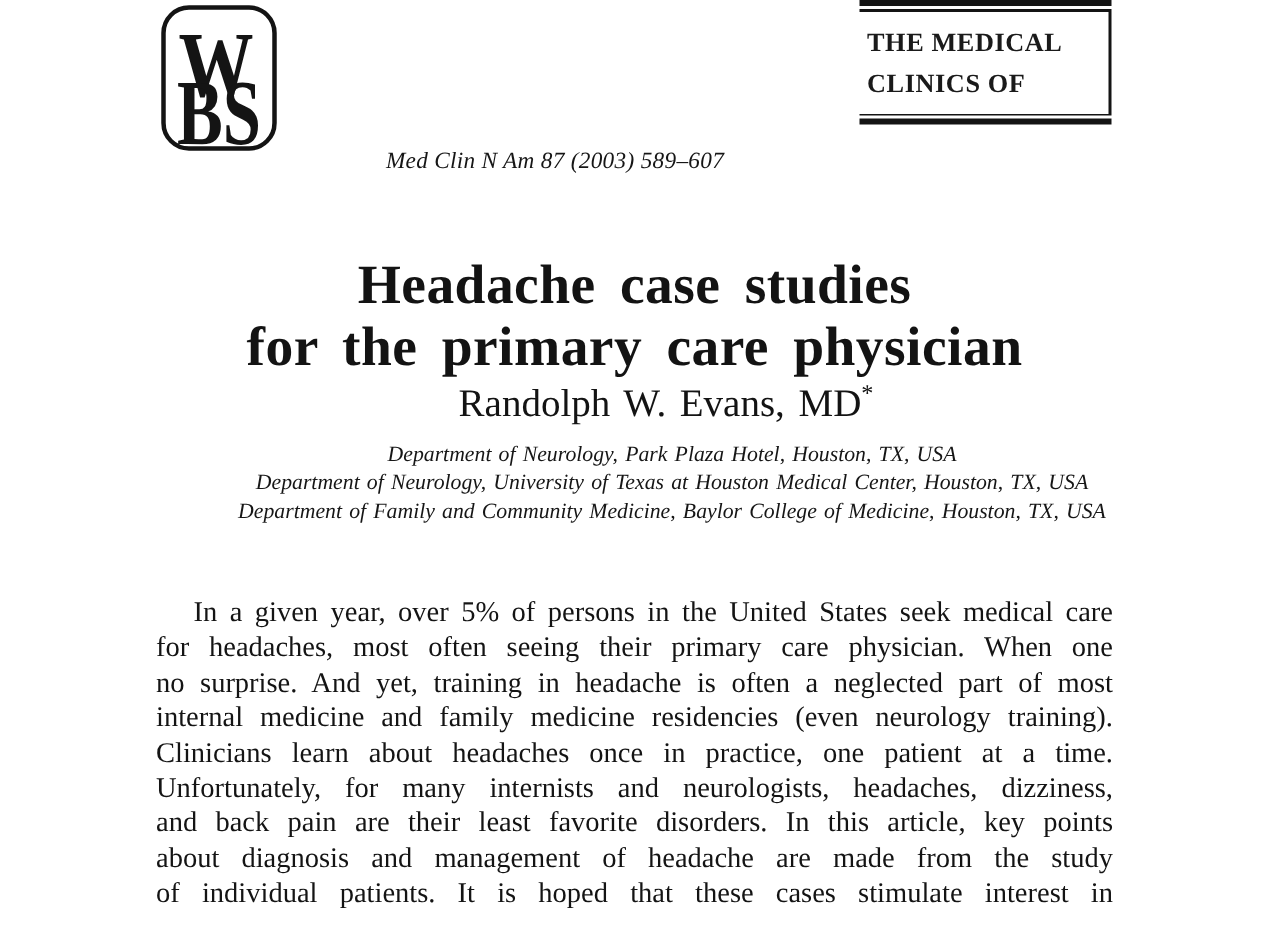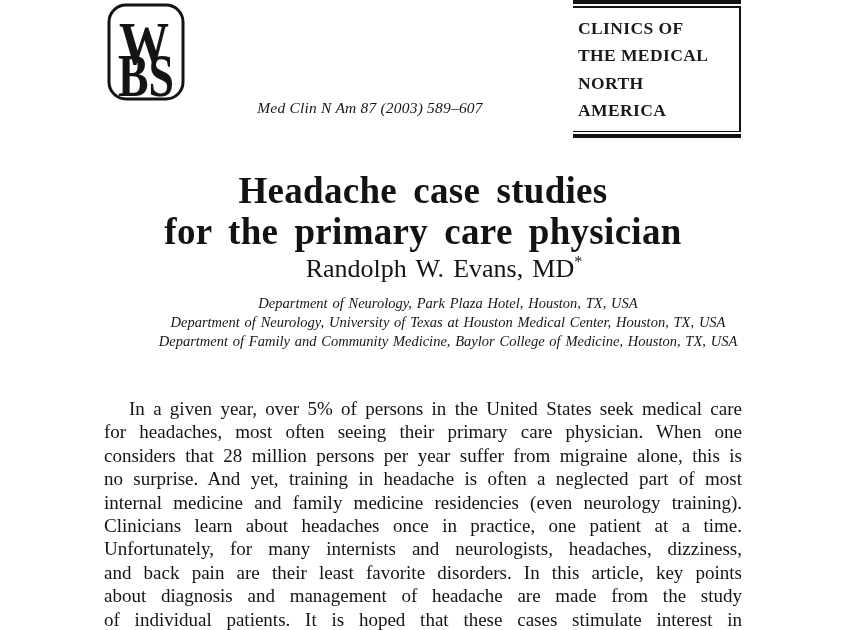--- a/index.html
+++ b/index.html
@@ -106,23 +106,22 @@
       <rect x="2" y="2" width="74" height="94" rx="17" ry="17" fill="none" stroke="#141414" stroke-width="3"></rect>
       <text x="37" y="61" font-size="62" text-anchor="middle" textLength="50" lengthAdjust="spacingAndGlyphs">W</text>
       <text x="39" y="93" font-size="62" text-anchor="middle" textLength="56" lengthAdjust="spacingAndGlyphs">BS</text>
     </svg>
   </div>
 
   <div class="masthead">
     <div class="mh-bar thick"></div>
     <div class="mh-bar thin"></div>
     <div class="mh-text">
+        <div class="mh-line">THE MEDICAL</div>
         <div class="mh-line">CLINICS OF</div>
-        <div class="mh-line">THE MEDICAL</div>
-        <div class="mh-line">NORTH AMERICA</div>
       </div>
     <div class="mh-bar thin-b"></div>
     <div class="mh-bar thick"></div>
   </div>
 
   <div class="citation">Med Clin N Am 87 (2003) 589–607</div>
 
   <h1 class="title">
     <span>Headache case studies</span><br>
     <span>for the primary care physician</span>
@@ -134,21 +133,20 @@
 
   <div class="affiliations">
       <div class="affil-line">Department of Neurology, Park Plaza Hotel, Houston, TX, USA</div>
       <div class="affil-line">Department of Neurology, University of Texas at Houston Medical Center, Houston, TX, USA</div>
       <div class="affil-line">Department of Family and Community Medicine, Baylor College of Medicine, Houston, TX, USA</div>
     </div>
 
   <div class="bodytext">
       <div class="body-line">In a given year, over 5% of persons in the United States seek medical care</div>
       <div class="body-line">for headaches, most often seeing their primary care physician. When one</div>
-      <div class="body-line">considers that 28 million persons per year suffer from migraine alone, this is</div>
       <div class="body-line">no surprise. And yet, training in headache is often a neglected part of most</div>
       <div class="body-line">internal medicine and family medicine residencies (even neurology training).</div>
       <div class="body-line">Clinicians learn about headaches once in practice, one patient at a time.</div>
       <div class="body-line">Unfortunately, for many internists and neurologists, headaches, dizziness,</div>
       <div class="body-line">and back pain are their least favorite disorders. In this article, key points</div>
       <div class="body-line">about diagnosis and management of headache are made from the study</div>
       <div class="body-line">of individual patients. It is hoped that these cases stimulate interest in</div>
     </div>
 
 </div>

